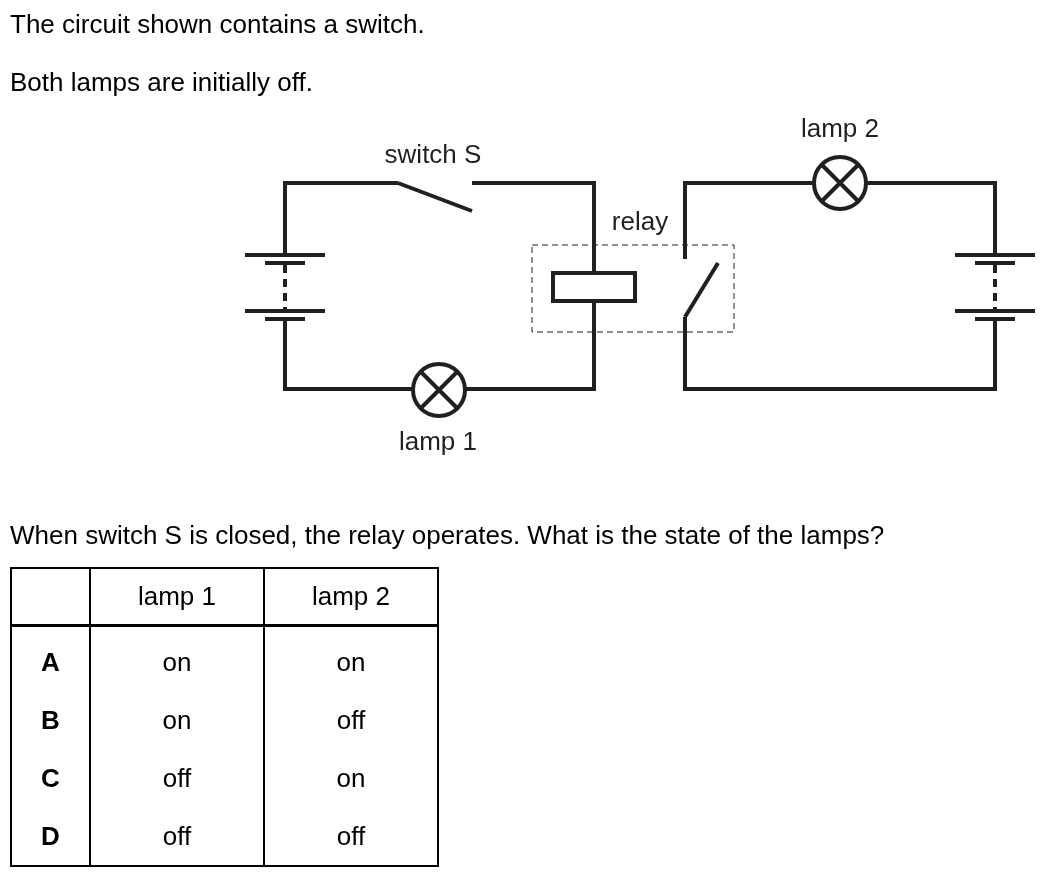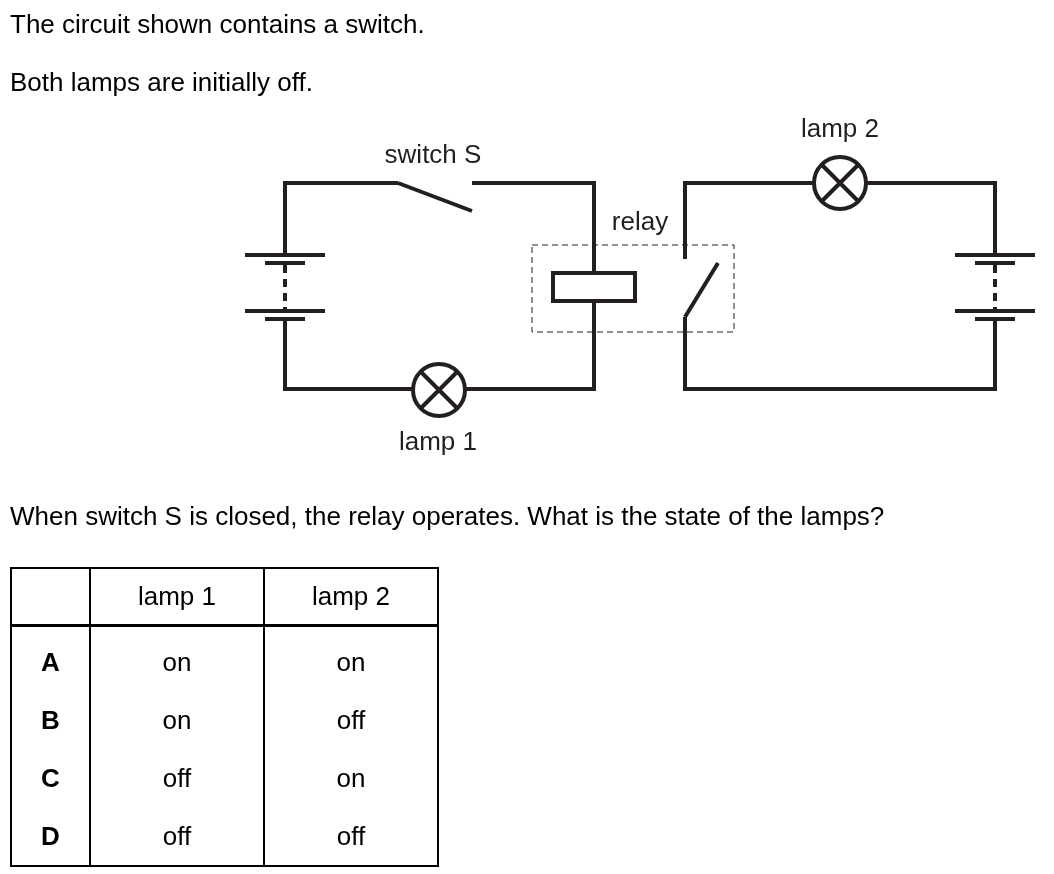--- a/index.html
+++ b/index.html
@@ -1,21 +1,21 @@
 <!DOCTYPE html>
 <html><head>
 <meta charset="utf-8">
 <style>
   html, body { margin: 0; padding: 0; background: #ffffff; }
   body { width: 1054px; height: 874px; position: relative; overflow: hidden;
          font-family: "Liberation Sans", sans-serif; color: #000; }
   .line { position: absolute; left: 10px; font-size: 26px; line-height: 34px; white-space: nowrap; }
   #intro1 { top: 7px; }
   #intro2 { top: 41px; margin-top: 24px; }
-  #question { top: 499px; }
+  #question { top: 518px; }
   svg#circuit { position: absolute; left: 0; top: 0; width: 1054px; height: 480px; }
   svg#circuit text { font-family: "Liberation Sans", sans-serif; font-size: 26px; fill: #231f20; }
   table#answers { position: absolute; left: 10px; top: 567px; border-collapse: collapse;
                   font-size: 26px; }
   table#answers td, table#answers th { border: 2px solid #000; padding: 0; text-align: center;
                   font-weight: normal; }
   table#answers th { height: 55px; border-bottom-width: 3px; }
   table#answers tbody td { border-top: none; border-bottom: none; height: 58px; }
   table#answers tbody tr:first-child td { padding-top: 6px; }
   table#answers tbody tr:last-child td { border-bottom: 2px solid #000; }

